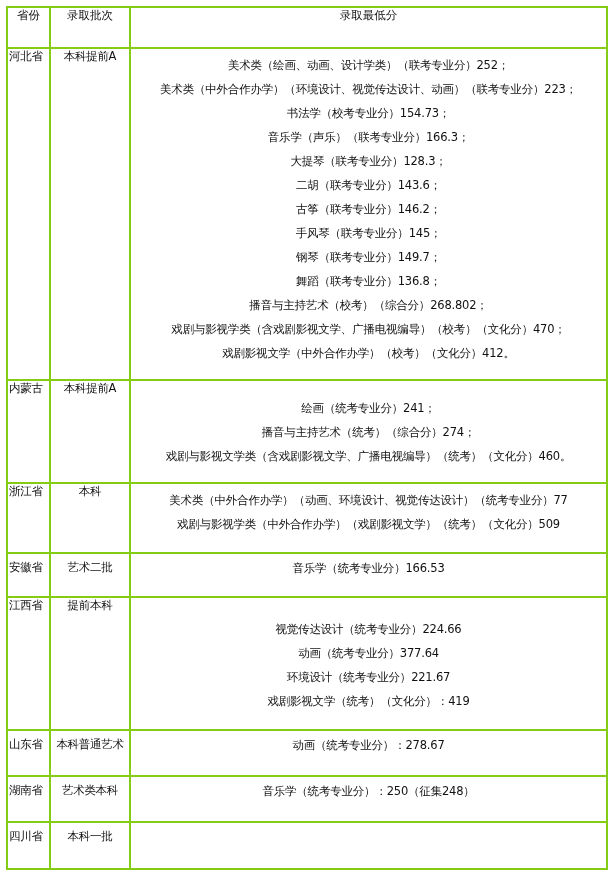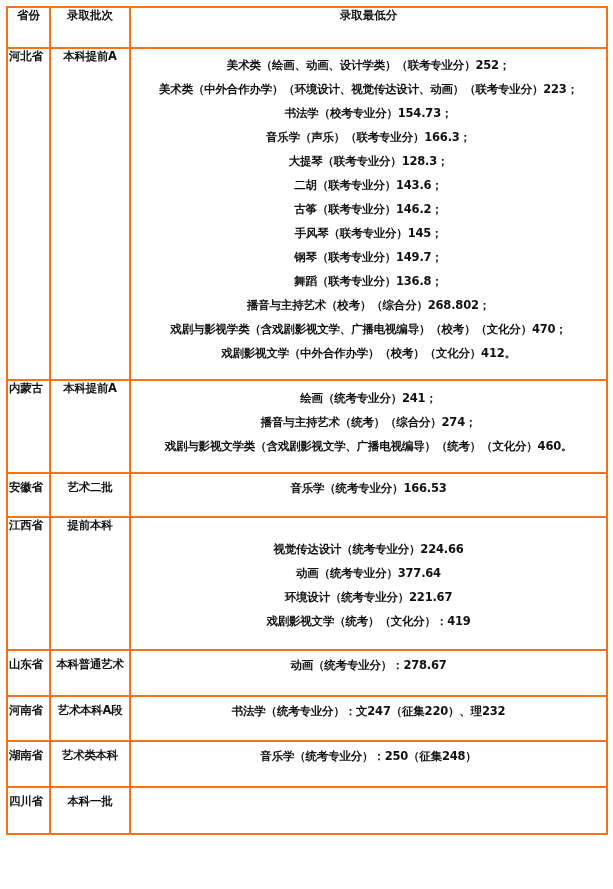--- a/index.html
+++ b/index.html
@@ -18,25 +18,25 @@
     table.score-table {
       position: absolute;
       left: 6px;
       top: 6px;
       width: 600px;
       border-collapse: collapse;
       table-layout: fixed;
       font-size: 11.5px;
     }
     table.score-table td, table.score-table th {
-      border: 2px solid #f97316;
+      border: 2px solid #84cc16;
       padding: 0;
       vertical-align: top;
       text-align: center;
-      font-weight: bold;
+      font-weight: normal;
     }
     col.c-province { width: 43px; }
     col.c-batch { width: 80px; }
     col.c-scores { width: 477px; }
 
     th.hdr {
       font-weight: bold;
       height: 39px;
       padding-top: 9px;
       font-size: 11.5px;
@@ -66,21 +66,21 @@
     tr.r-heilongjiang td { height: 37px; }
     tr.r-zhejiang td { height: 64px; }
     tr.r-anhui td { height: 36px; margin-top: 32px; }
     tr.r-jiangxi td { height: 112px; }
     tr.r-shandong td { height: 38px; }
     tr.r-henan td { height: 37px; }
     tr.r-hunan td { height: 38px; }
     tr.r-sichuan td { height: 39px; }
 
     tr.r-hebei td.scores { padding-top: 4px; margin-left: 20px; }
-    tr.r-neimenggu td.scores { padding-top: 5px; margin-top: 10px; }
+    tr.r-neimenggu td.scores { padding-top: 15px; margin-top: 10px; }
     tr.r-zhejiang td.scores { padding-top: 4px; }
     tr.r-jiangxi td.scores { padding-top: 19px; }
     tr.r-heilongjiang td.scores,
     tr.r-anhui td.scores,
     tr.r-shandong td.scores,
     tr.r-henan td.scores,
     tr.r-hunan td.scores,
     tr.r-sichuan td.scores { padding-top: 2px; }
 
     tr.r-heilongjiang td.side,
@@ -132,20 +132,28 @@
       <td class="side province">内蒙古</td>
       <td class="side">本科提前A</td>
       <td class="scores">
         <div class="line">绘画（统考专业分）241；</div>
         <div class="line">播音与主持艺术（统考）（综合分）274；</div>
         <div class="line">戏剧与影视文学类（含戏剧影视文学、广播电视编导）（统考）（文化分）460。</div>
       </td>
     </tr>
 
 
+    <tr class="r-zhejiang">
+      <td class="side province">浙江省</td>
+      <td class="side">本科</td>
+      <td class="scores">
+        <div class="line">美术类（中外合作办学）（动画、环境设计、视觉传达设计）（统考专业分）77</div>
+        <div class="line">戏剧与影视学类（中外合作办学）（戏剧影视文学）（统考）（文化分）509</div>
+      </td>
+    </tr>
 
     <tr class="r-anhui">
       <td class="side province">安徽省</td>
       <td class="side">艺术二批</td>
       <td class="scores">
         <div class="line">音乐学（统考专业分）166.53</div>
       </td>
     </tr>
 
     <tr class="r-jiangxi">
@@ -160,27 +168,20 @@
     </tr>
 
     <tr class="r-shandong">
       <td class="side province">山东省</td>
       <td class="side">本科普通艺术</td>
       <td class="scores">
         <div class="line">动画（统考专业分）：278.67</div>
       </td>
     </tr>
 
-    <tr class="r-henan">
-      <td class="side province">河南省</td>
-      <td class="side">艺术本科A段</td>
-      <td class="scores">
-        <div class="line">书法学（统考专业分）：文247（征集220）、理232</div>
-      </td>
-    </tr>
 
     <tr class="r-hunan">
       <td class="side province">湖南省</td>
       <td class="side">艺术类本科</td>
       <td class="scores">
         <div class="line">音乐学（统考专业分）：250（征集248）</div>
       </td>
     </tr>
 
     <tr class="r-sichuan">

